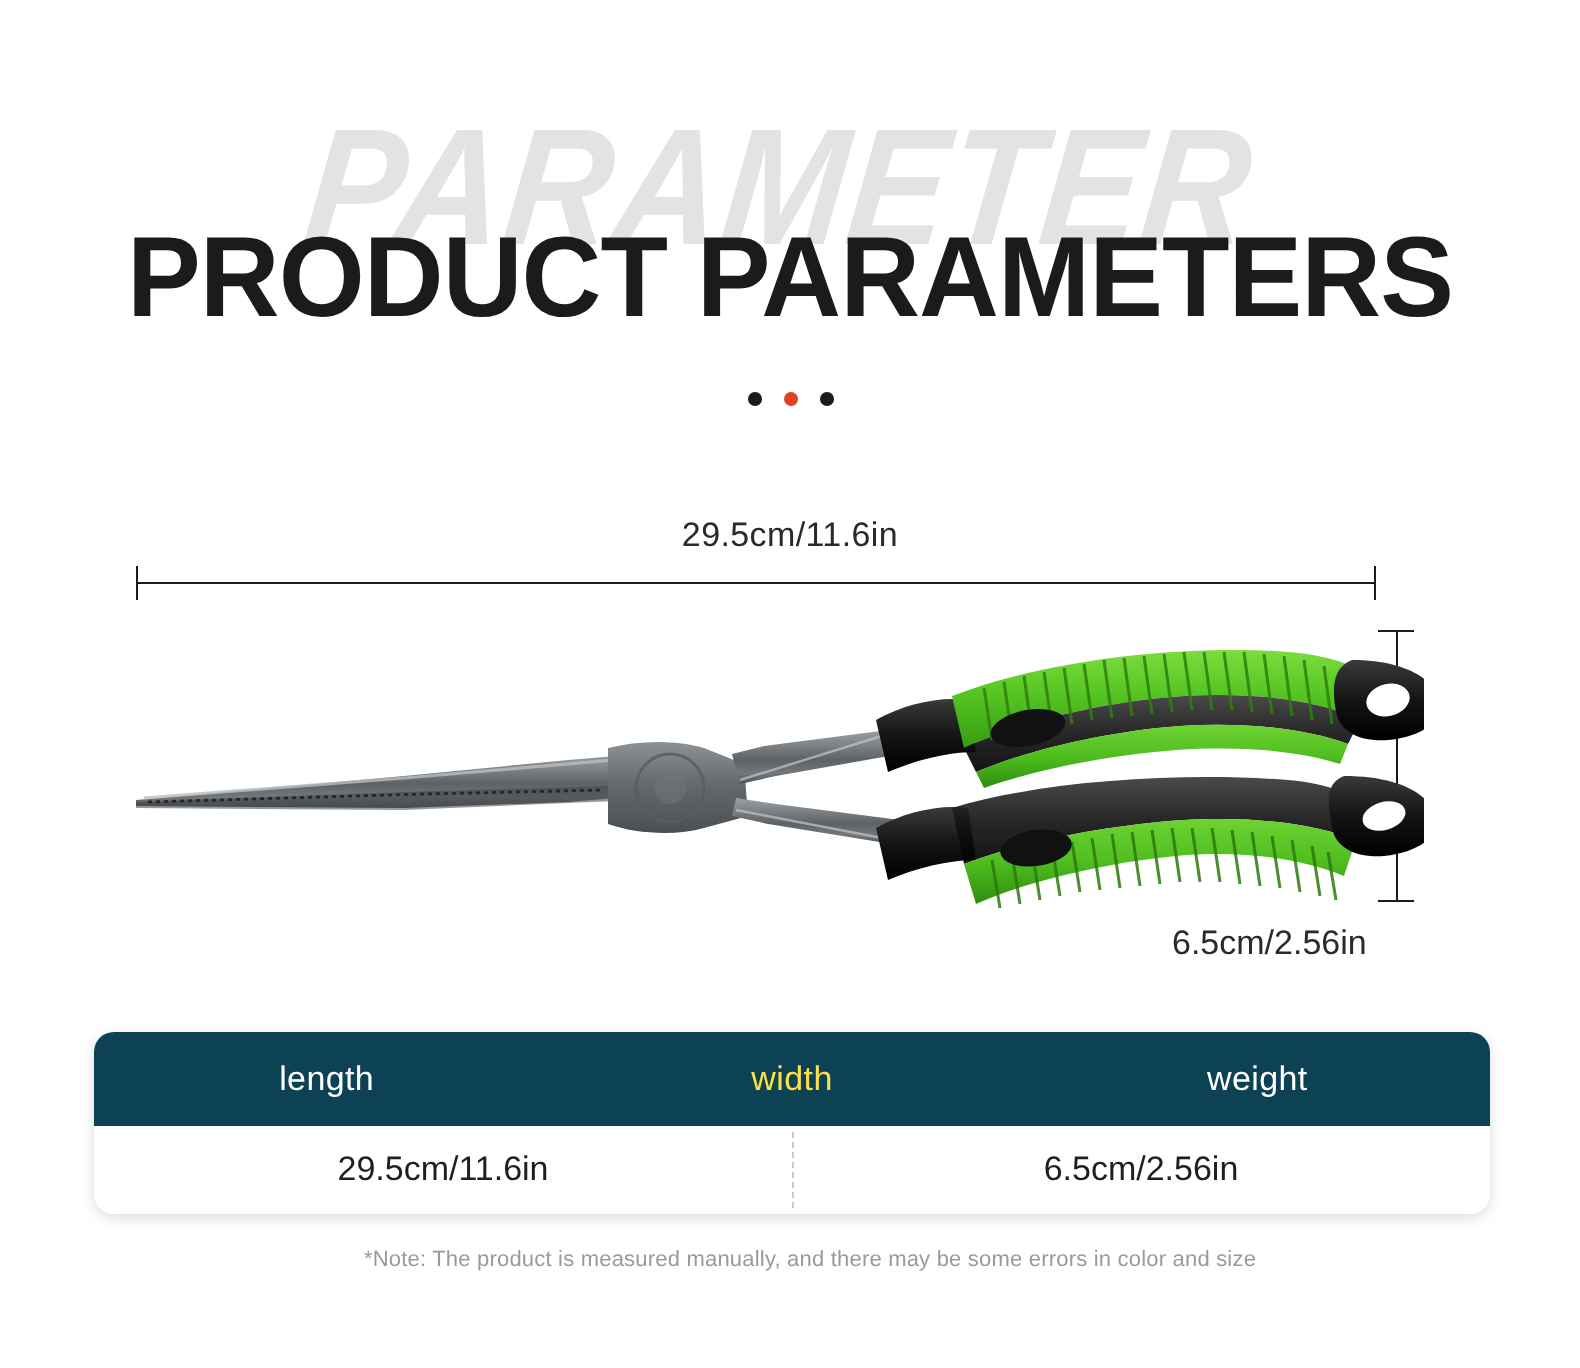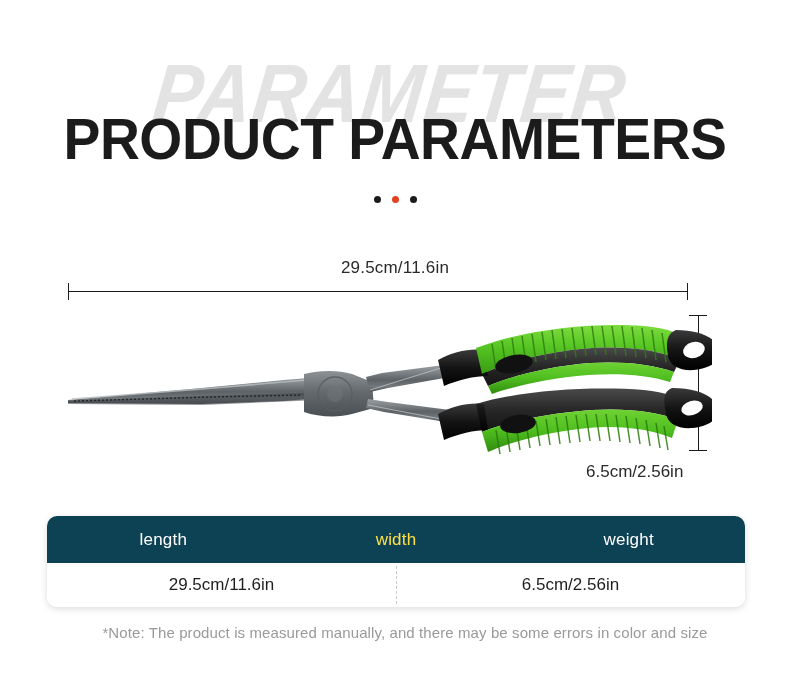--- a/index.html
+++ b/index.html
@@ -197,21 +197,21 @@
     width: 0;
     border-left: 1px dashed #c9c9c9;
   }
 
   .note {
     position: absolute;
     left: 0;
     top: 624px;
     width: 790px;
     text-align: center;
-    font-size: 15px;
+    font-size: 11px;
     color: #9a9a9a;
     letter-spacing: 0.1px;
     padding-left: 20px;
   }
 </style>
 </head>
 <body>
 
 <div class="page">
 

